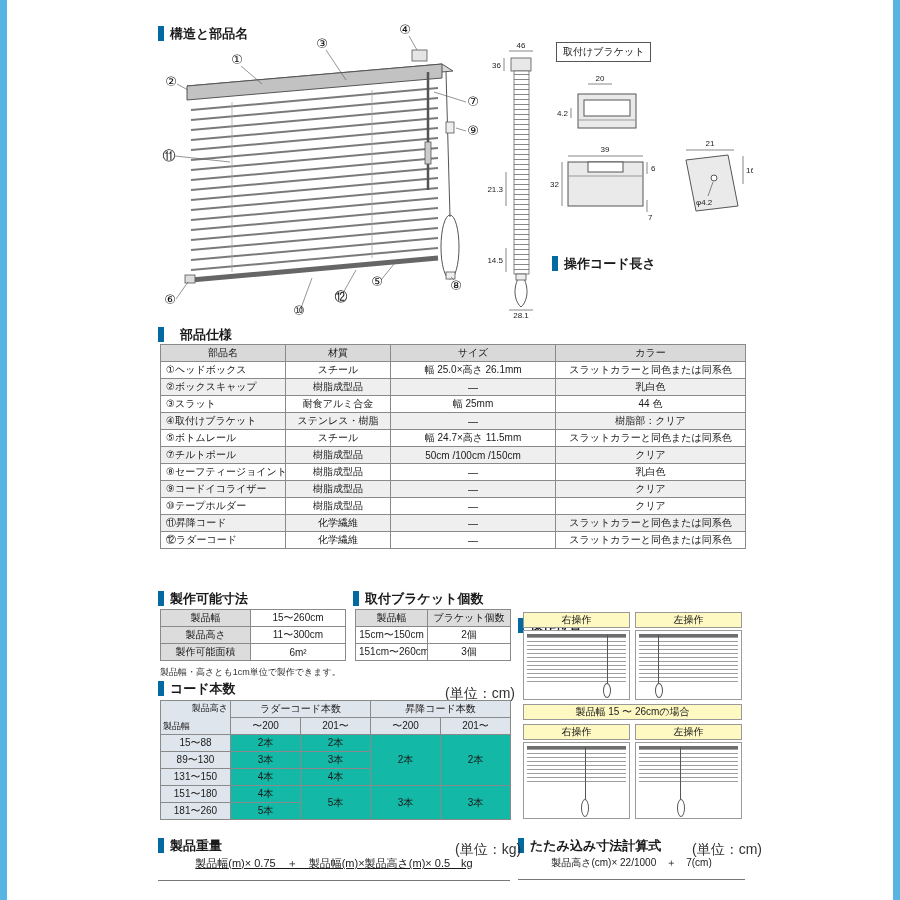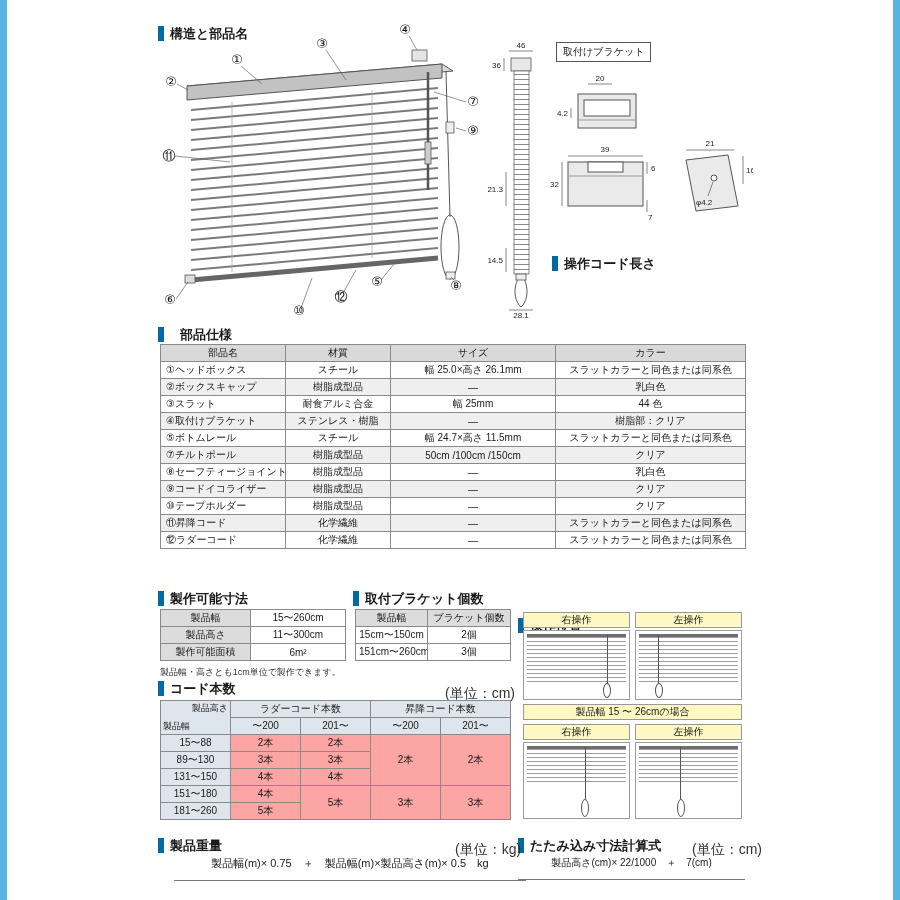--- a/index.html
+++ b/index.html
@@ -34,21 +34,21 @@
 
   .bcount { left:355px; top:609px; width:155px; }
   .bcount thead th { background:#dcdcdc; height:14px; }
   .bcount tbody td { height:14px; }
 
   .cordt { left:160px; top:700px; width:350px; }
   .cordt th { background:#dfe5ec; }
   .cordt thead tr.g th { height:15px; }
   .cordt thead tr.s th { height:13px; }
   .cordt tbody th { height:15px; }
-  .cordt tbody td { background:#fca5a5;margin-top:12px; }
+  .cordt tbody td { background:#14b8a6;margin-top:12px; }
   .diag { position:relative; background-color:#dfe5ec;
           background-image:linear-gradient(to bottom right,
             transparent calc(50% - .6px), #8a8a8a calc(50% - .6px),
             #8a8a8a calc(50% + .6px), transparent calc(50% + .6px)); }
   .diag .dt { position:absolute; top:1px; right:2px; font-size:9px; }
   .diag .db { position:absolute; bottom:1px; left:2px; font-size:9px; }
 
   .opbar { position:absolute; background:#fef9c3; border:1px solid #999; font-size:10px;
            line-height:14px; text-align:center; color:#1a1a1a; height:16px; }
   .blindbox { position:absolute; border:1px solid #9a9a9a; background:#fff; }
@@ -407,17 +407,17 @@
         <td rowspan="2">3本</td>
       </tr>
       <tr>
         <th>181〜260</th>
         <td>5本</td>
       </tr>
     </tbody>
   </table>
 
   <div class="unit" style="left:455px;top:841px;">(単位：kg)</div>
-  <div class="formula" style="left:174px;top:856px;width:352px;">製品幅(m)× 0.75　＋　製品幅(m)×製品高さ(m)× 0.5　kg</div>
+  <div class="formula" style="left:158px;top:856px;width:352px;text-decoration:underline;">製品幅(m)× 0.75　＋　製品幅(m)×製品高さ(m)× 0.5　kg</div>
 
   <div class="unit" style="left:692px;top:841px;">(単位：cm)</div>
   <div class="formula" style="left:518px;top:856px;width:227px;font-size:10px;">製品高さ(cm)× 22/1000　＋　7(cm)</div>
 </div>
 
 </body></html>

